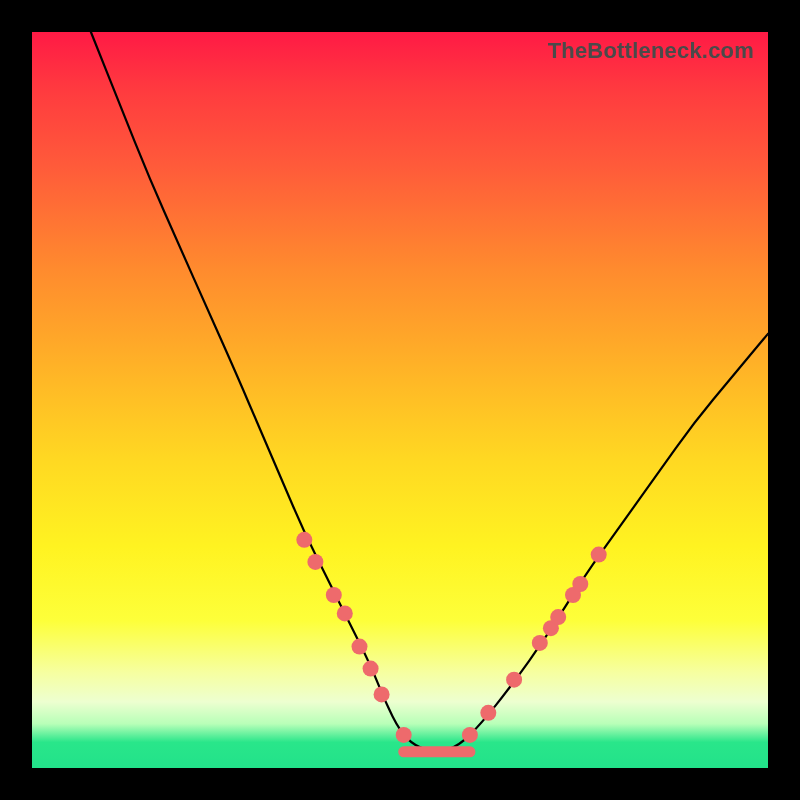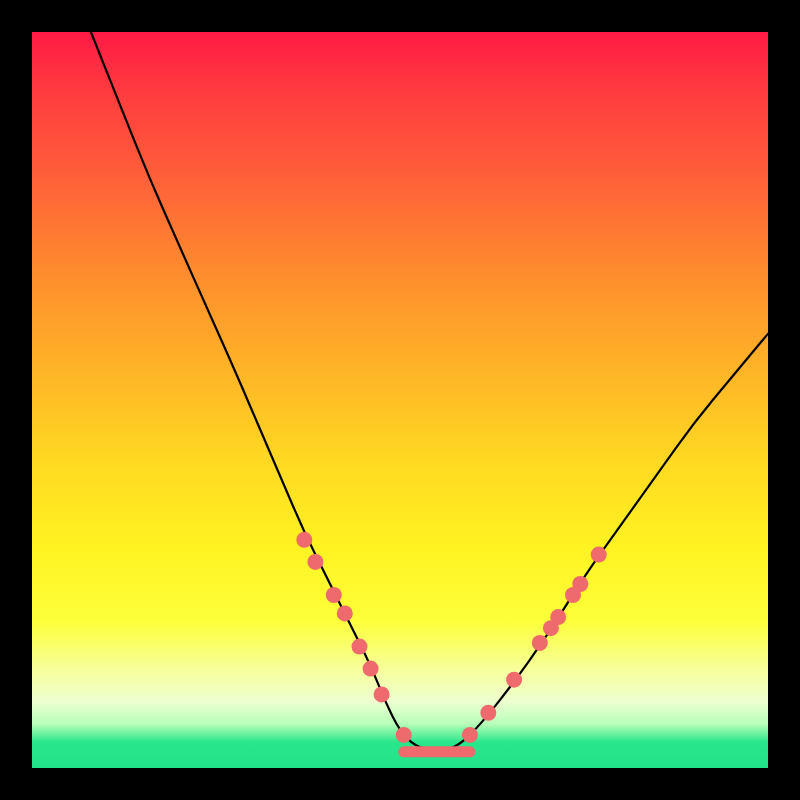--- a/index.html
+++ b/index.html
@@ -76,20 +76,21 @@
     stroke-width: 11;
     stroke-linecap: round;
   }
 </style>
 </head>
 <body>
 
 <div class="frame">
   <div class="plot">
 
+    <div class="watermark">TheBottleneck.com</div>
 
     <svg class="curve" viewBox="0 0 736 736" preserveAspectRatio="none">
       <path id="series-path" class="ser-path" d="M 58.9 0.0 Q 58.9 0.0 73.6 36.8 Q 88.3 73.6 103.0 110.4 Q 117.8 147.2 132.5 180.3 Q 147.2 213.4 161.9 246.6 Q 176.6 279.7 191.4 312.8 Q 206.1 345.9 217.1 371.7 Q 228.2 397.4 239.2 423.2 Q 250.2 449.0 261.3 474.7 Q 272.3 500.5 283.4 522.6 Q 294.4 544.6 305.4 566.7 Q 316.5 588.8 327.5 610.9 Q 338.6 633.0 345.9 651.4 Q 353.3 669.8 360.6 684.5 Q 368.0 699.2 375.4 706.6 Q 382.7 713.9 393.8 717.6 Q 404.8 721.3 415.8 717.6 Q 426.9 713.9 437.9 702.9 Q 449.0 691.8 463.7 673.4 Q 478.4 655.0 496.8 629.3 Q 515.2 603.5 533.6 574.1 Q 552.0 544.6 570.4 518.9 Q 588.8 493.1 607.2 467.4 Q 625.6 441.6 644.0 415.8 Q 662.4 390.1 680.8 368.0 Q 699.2 345.9 717.6 323.8 T 736.0 301.8"></path>
       <path id="plateau-path" class="plateau" d="M 371.7 719.8 L 437.9 719.8"></path>
       <g id="markers-group">
           <circle cx="272.3" cy="507.8" r="8" class="marker"></circle>
           <circle cx="283.4" cy="529.9" r="8" class="marker"></circle>
           <circle cx="301.8" cy="563.0" r="8" class="marker"></circle>
           <circle cx="312.8" cy="581.4" r="8" class="marker"></circle>
           <circle cx="327.5" cy="614.6" r="8" class="marker"></circle>

